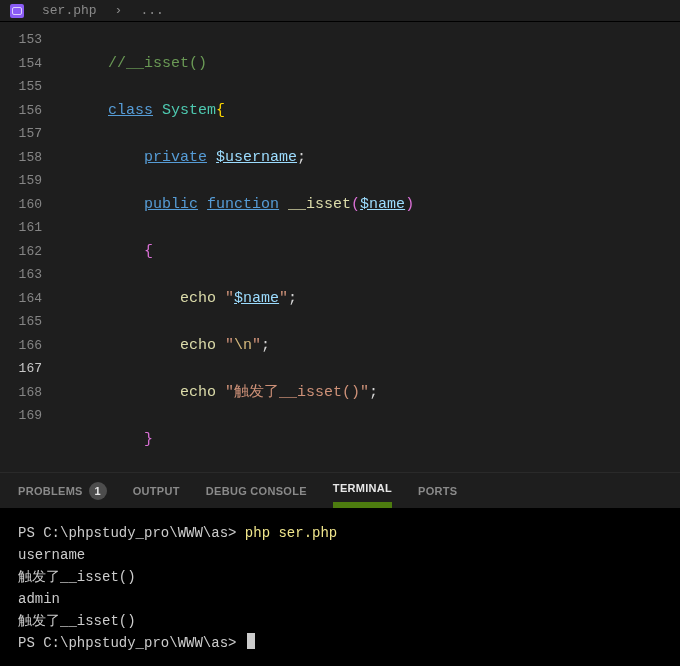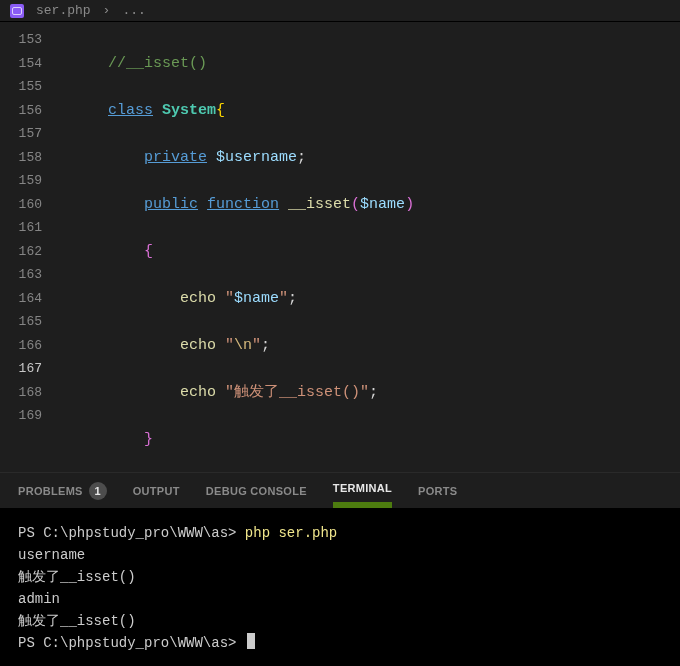--- a/index.html
+++ b/index.html
@@ -12,21 +12,21 @@
     height: 666px;
     overflow: hidden;
   }
   .breadcrumb {
     height: 22px;
     display: flex;
     align-items: center;
     padding: 0 10px;
     color: #8a8a8a;
     font-size: 13px;
-    gap: 12px;
+    gap: 18px;
     background: #1e1e1e;
     border-bottom: 1px solid #000;
   }
   .breadcrumb .php-icon {
     width: 14px; height: 14px;
     background: #8a5cf5;
     border-radius: 2px;
     display: inline-block;
     position: relative;
   }
@@ -56,22 +56,22 @@
     padding-top: 6px;
     font-size: 15px;
     line-height: 23.5px;
     white-space: pre;
     position: relative;
   }
   .code .line { padding-left: 20px; position: relative; }
   
   .cmt { color: #6a9955; }
   .kw { color: #569cd6; text-decoration: underline; }
-  .cls { color: #4ec9b0; font-weight: bold; }
-  .var { color: #9cdcfe; }
+  .cls { color: #4ec9b0; }
+  .var { color: #9cdcfe; text-decoration: underline; }
   .fn { color: #dcdcaa; }
   .str { color: #ce9178; }
   .esc { color: #d7ba7d; }
   .pun { color: #d4d4d4; }
   .br-y { color: #ffd700; }
   .br-p { color: #da70d6; }
 
   .panel {
     border-top: 1px solid #2a2a2a;
     background: #1e1e1e;

